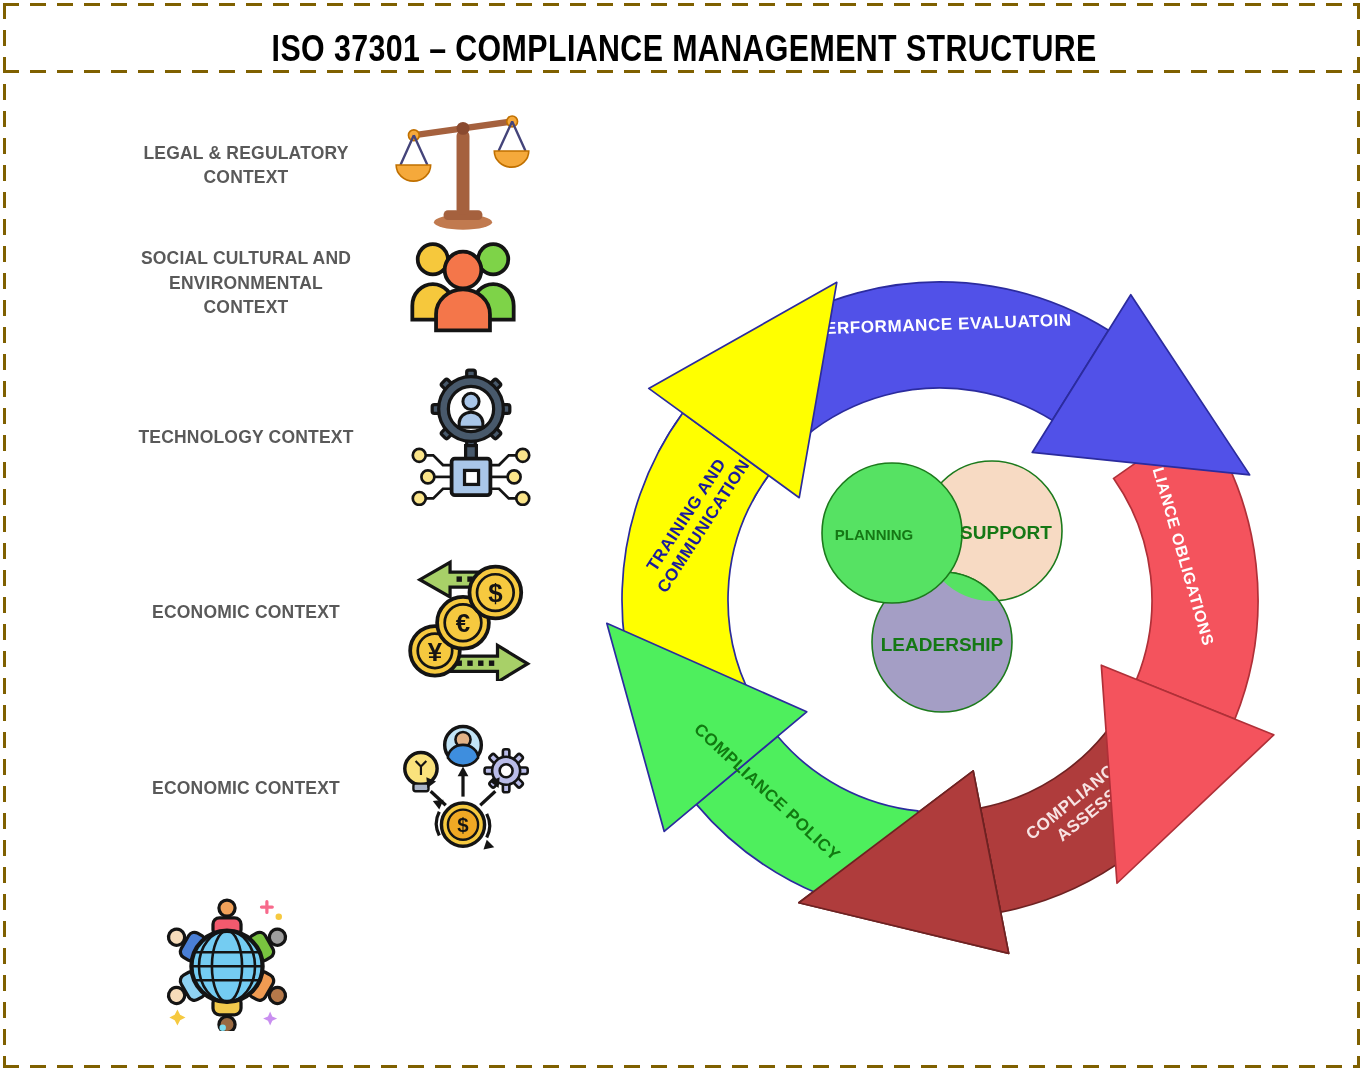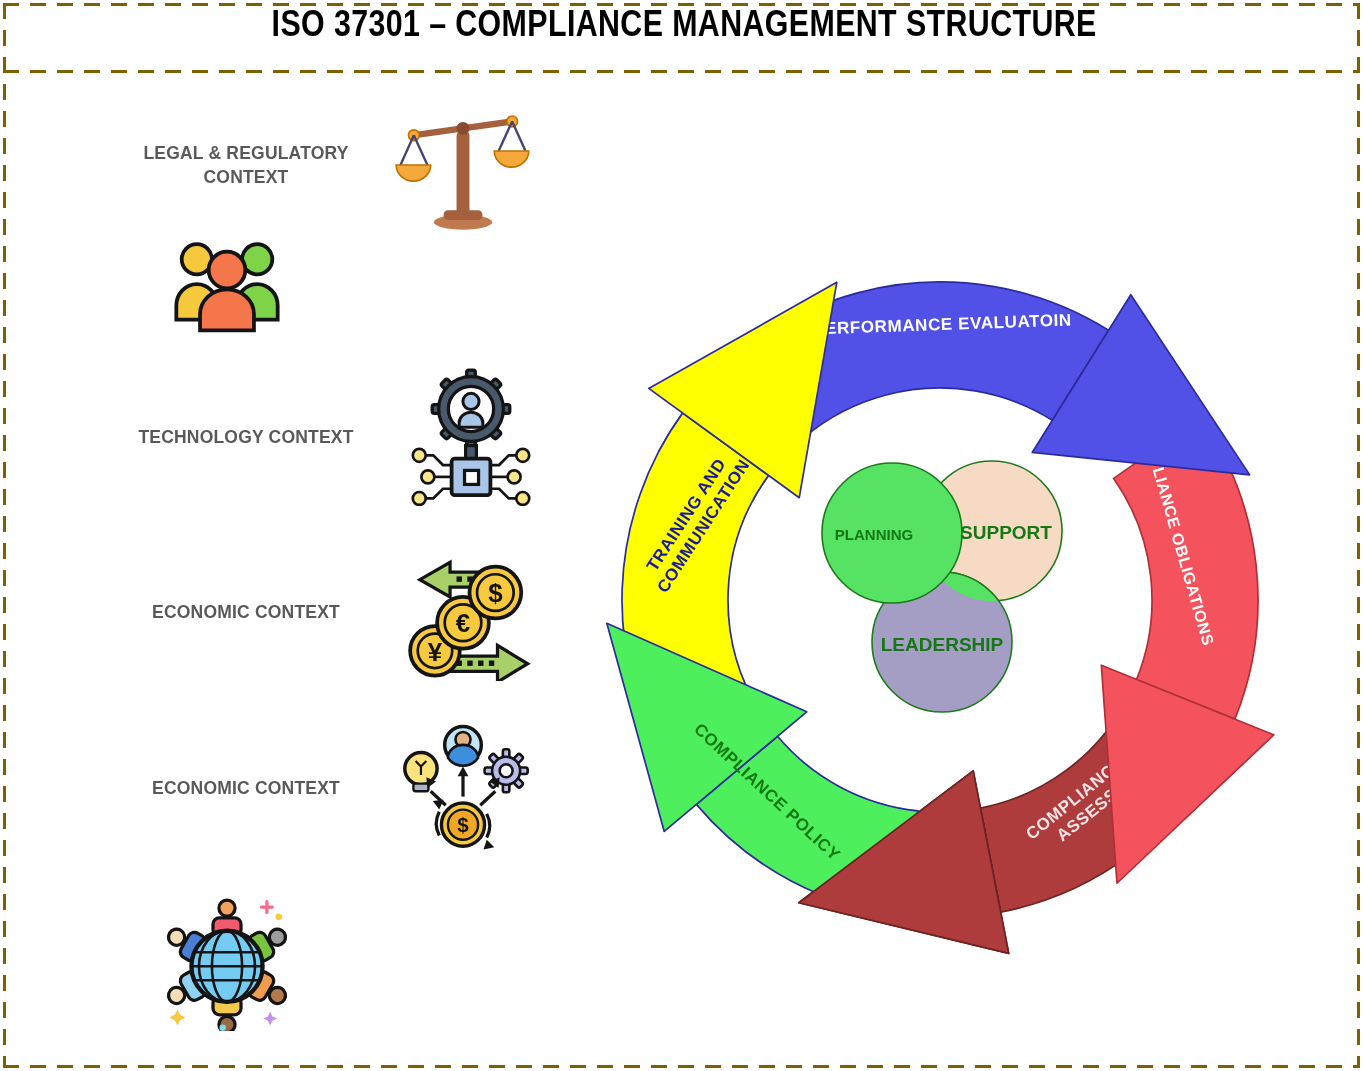--- a/index.html
+++ b/index.html
@@ -5,21 +5,21 @@
   html,body{margin:0;padding:0;}
   body{
     width:1363px;height:1071px;position:relative;background:#FFFFFF;
     font-family:"Liberation Sans",sans-serif;overflow:hidden;
   }
   
   .dash-h{position:absolute;height:3px;background:repeating-linear-gradient(90deg,#7F6000 0 16px,transparent 16px 27px);}
   .dash-v{position:absolute;width:3px;background:repeating-linear-gradient(180deg,#7F6000 0 16px,transparent 16px 27px);}
   .title-bar{
     position:absolute;left:8px;right:3px;top:3px;height:67px;
-    display:flex;align-items:flex-start;justify-content:center;
+    display:flex;align-items:flex-end;justify-content:center;
   }
   .title-bar h1{
     margin:0;font-size:37px;font-weight:bold;color:#000;
     transform:scaleX(0.82);letter-spacing:0.5px;white-space:nowrap;
   }
   .context-row{position:absolute;left:128px;width:430px;height:150px;display:flex;align-items:center;}
   .context-label{
     width:236px;text-align:center;color:#595959;font-weight:bold;
     font-size:17.5px;line-height:1.4;letter-spacing:0.2px;
   }
@@ -55,20 +55,21 @@
       <circle cx="109.6" cy="23.6" r="5" fill="#F5A93B" stroke="#C07000" stroke-width="1.5"></circle>
       <path d="M18.4 36.4 L6 64 M18.4 36.4 L31 64" stroke="#44447A" stroke-width="2.2" fill="none"></path>
       <path d="M2 64 A16 15 0 0 0 34 64 Z" fill="#F5A93B" stroke="#C07000" stroke-width="1.5"></path>
       <path d="M109.6 23.6 L97 51 M109.6 23.6 L122 51" stroke="#44447A" stroke-width="2.2" fill="none"></path>
       <path d="M93 51 A16 15 0 0 0 125 51 Z" fill="#F5A93B" stroke="#C07000" stroke-width="1.5"></path>
     </svg>
   </div>
 </div>
 
 <div class="context-row" style="top:208px;">
+  <div class="context-label">SOCIAL CULTURAL AND ENVIRONMENTAL CONTEXT</div>
   <div class="context-icon">
     <svg viewBox="0 0 128 128">
       <g stroke="#141414" stroke-width="3.5">
         <circle cx="36" cy="42" r="14" fill="#F6C83C"></circle>
         <path d="M17 98 v-13 a19 20 0 0 1 38 0 v13 z" fill="#F6C83C"></path>
         <circle cx="92" cy="42" r="14" fill="#7ED348"></circle>
         <path d="M73 98 v-13 a19 20 0 0 1 38 0 v13 z" fill="#7ED348"></path>
         <circle cx="64" cy="52" r="17" fill="#F4764A"></circle>
         <path d="M39 108 v-15 a25 23 0 0 1 50 0 v15 z" fill="#F4764A"></path>
       </g>

